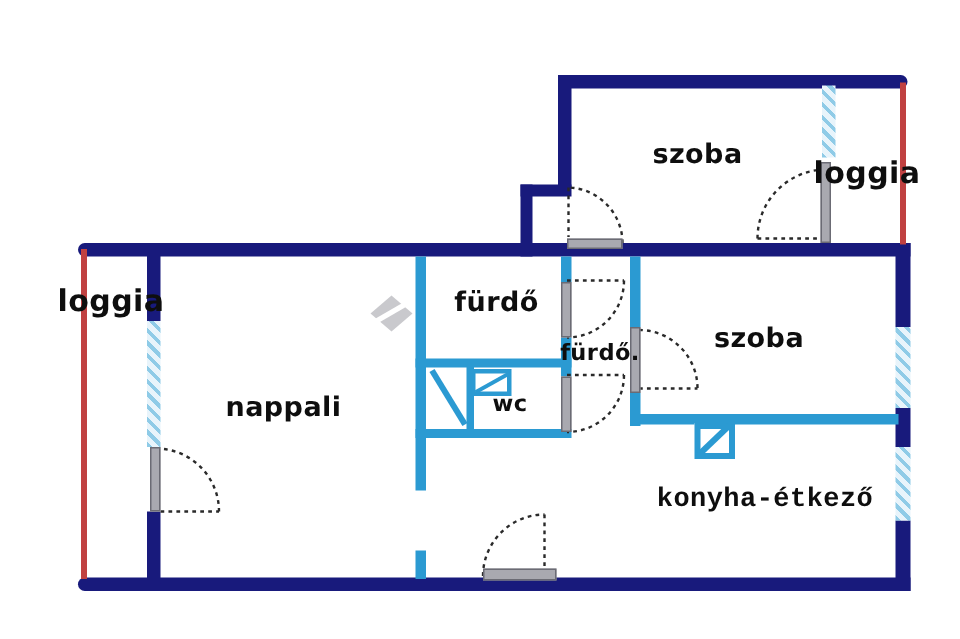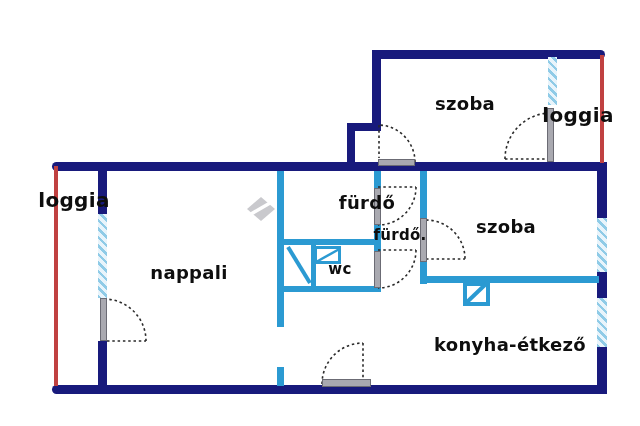--- a/index.html
+++ b/index.html
@@ -102,19 +102,19 @@
     <rect class="f" x="315.5" y="247.5" width="24" height="15" fill="#ffffff" stroke-width="3"></rect>
     <path class="f" d="M 317 261.5 L 338.5 249.5" stroke-width="2.5"></path>
 
     <path class="f" d="M 466 303 L 489 281" stroke-width="4"></path>
   </svg>
 
   <div class="lbl" style="left:465px;top:103px;">szoba</div>
   <div class="lbl md" style="left:578px;top:115px;">loggia</div>
   <div class="lbl md" style="left:74px;top:200px;">loggia</div>
   <div class="lbl" style="left:189px;top:272px;">nappali</div>
-  <div class="lbl" style="left:331px;top:202px;margin-left:36px;">fürdő</div>
+  <div class="lbl" style="left:331px;top:202px;">fürdő</div>
   <div class="lbl sm" style="left:400px;top:235px;">fürdő.</div>
   <div class="lbl sm" style="left:340px;top:269px;">wc</div>
   <div class="lbl" style="left:506px;top:226px;">szoba</div>
-  <div class="lbl" style="left:510px;top:344px;">konyha-étkező</div>
+  <div class="lbl" style="left:510px;top:333px;font-family:Liberation Mono, monospace;">konyha-étkező</div>
 
 </div>
 
 </body></html>

